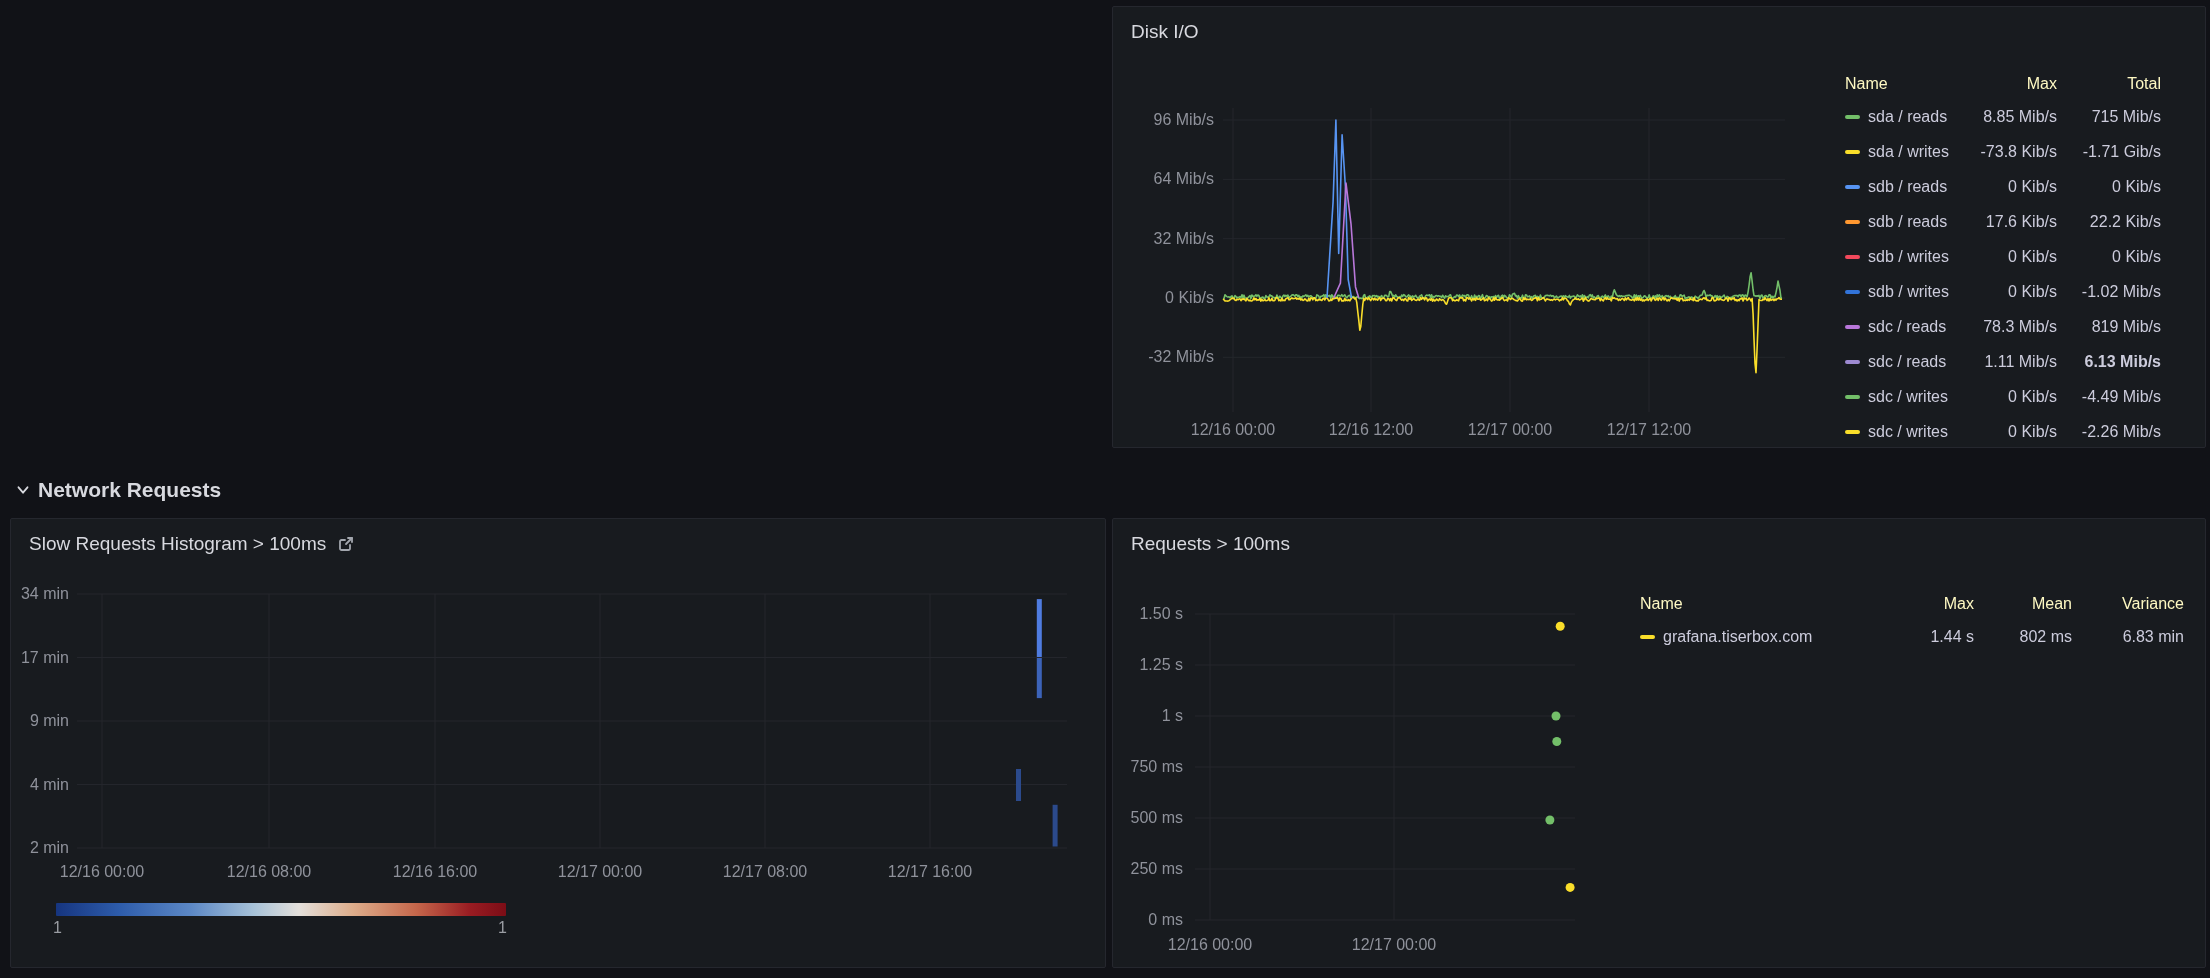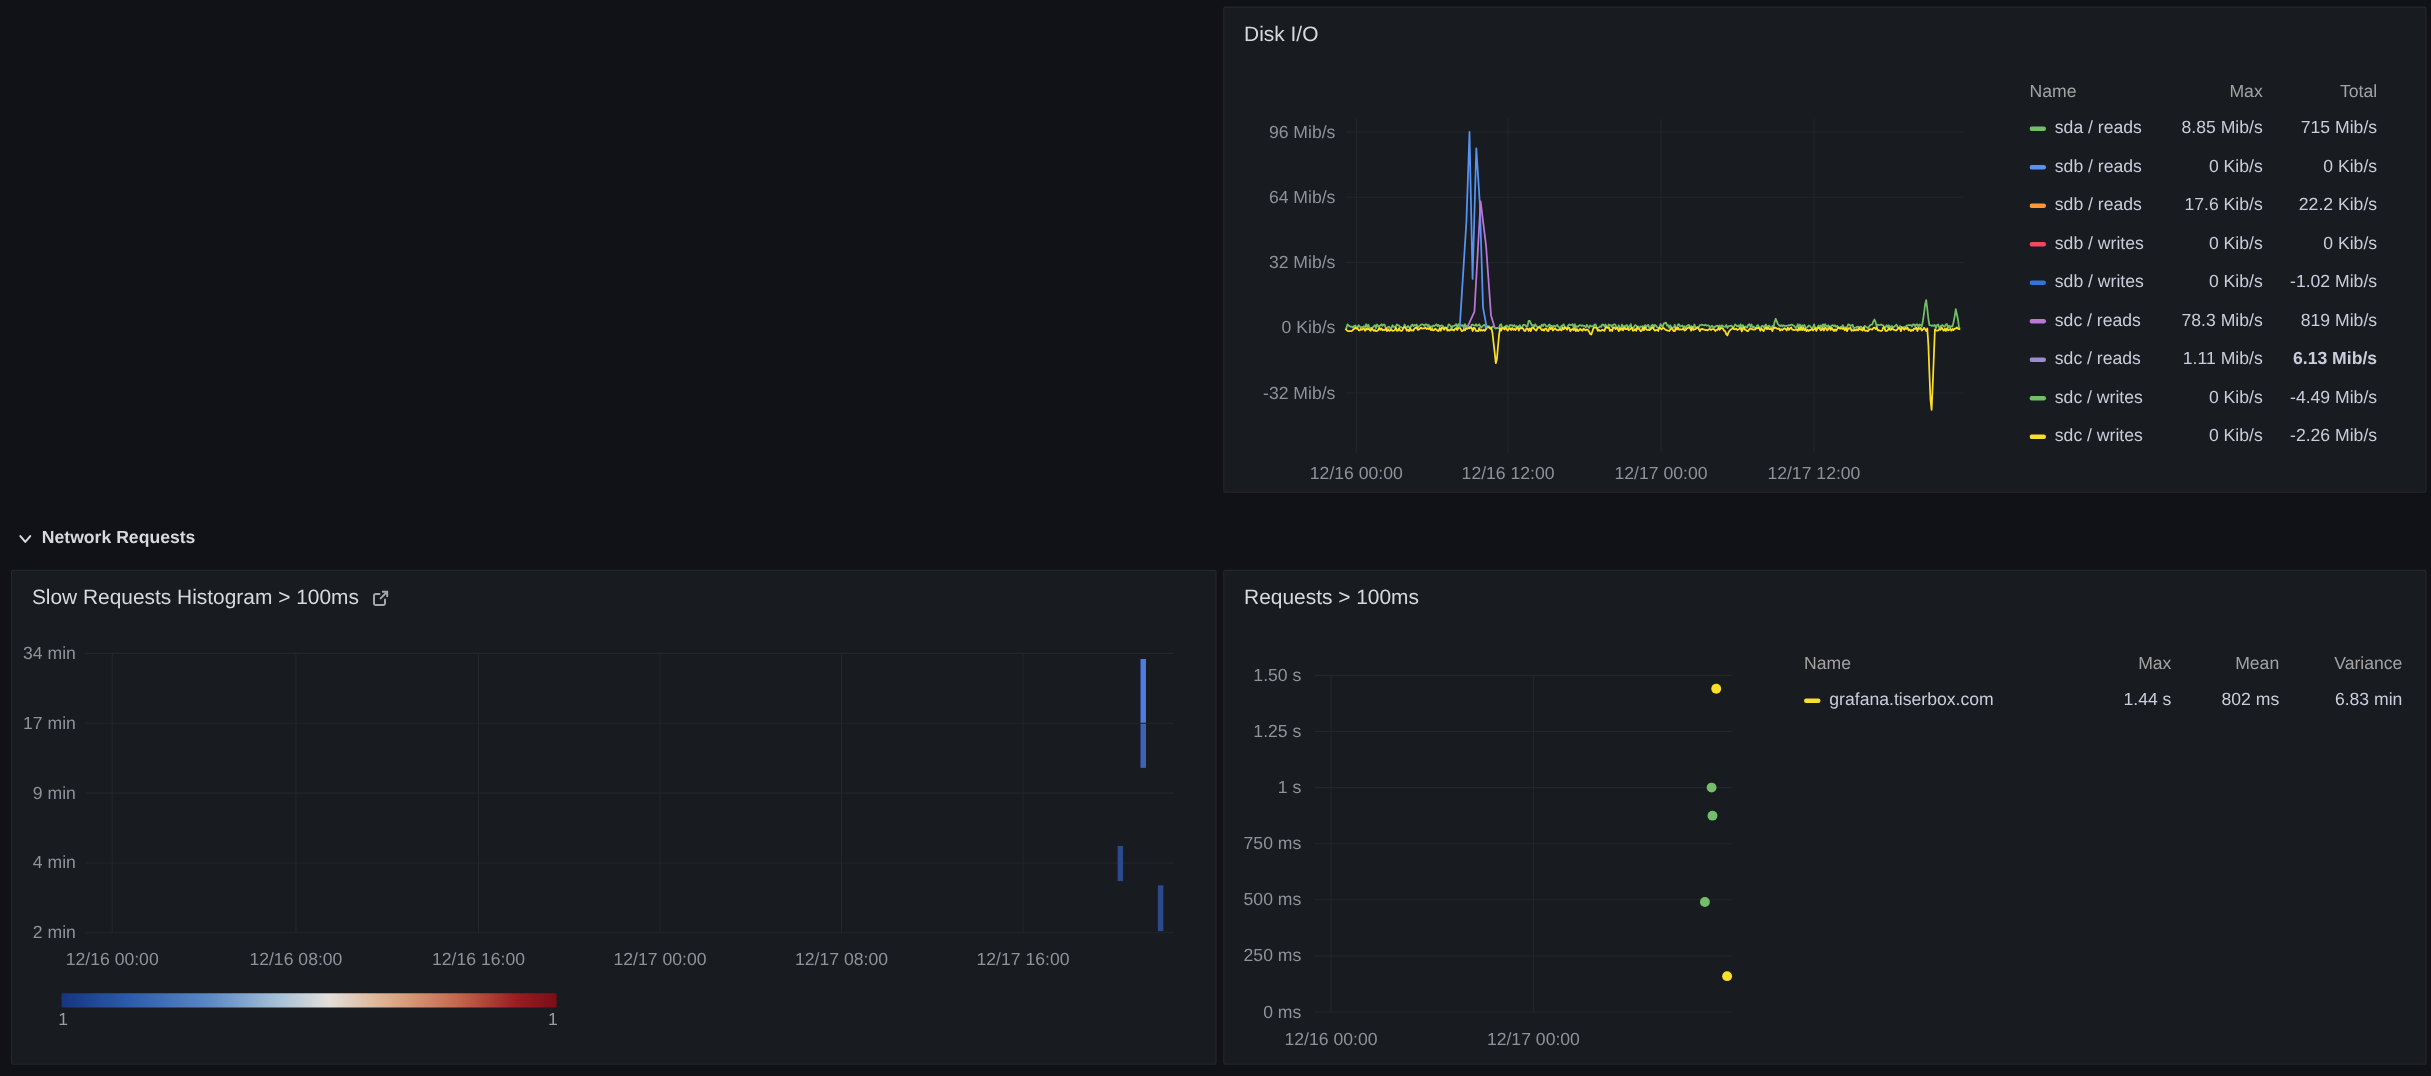--- a/index.html
+++ b/index.html
@@ -9,28 +9,28 @@
   #disk-panel{left:1112px;top:6px;width:1092px;height:440px;}
   #hist-panel{left:10px;top:518px;width:1094px;height:448px;}
   #req-panel{left:1112px;top:518px;width:1092px;height:448px;}
   .chart{position:absolute;left:0;top:0;}
   #disk-svg{width:1092px;height:440px;}
   #hist-svg{width:1094px;height:448px;}
   #req-svg{width:1092px;height:448px;}
   .panel-title-row{position:absolute;left:18px;top:14px;display:flex;align-items:center;gap:10px;z-index:2;}
   .panel-title{font-size:19px;font-weight:500;color:#d8d9df;}
   .section-header{position:absolute;left:14px;top:476px;display:flex;align-items:center;gap:6px;height:28px;}
-  .section-title{font-size:16px;font-weight:600;color:#d8d9df;}
+  .section-title{font-size:21px;font-weight:600;color:#d8d9df;}
   svg text{font-family:"Liberation Sans",sans-serif;}
   .tick{fill:#8f929b;font-size:16px;}
   .grid{stroke:#24262c;stroke-width:1;}
   .legend{position:absolute;font-size:16px;color:#ccccdc;overflow:hidden;z-index:2;}
   .l-row{display:flex;align-items:center;height:35px;}
   .l-head{height:30px;}
-  .l-head span{color:#a3a3a3;font-weight:500;}
+  .l-head span{color:#fef9c3;font-weight:500;}
   .l-name{flex:1;display:flex;align-items:center;gap:8px;min-width:0;}
   .l-label{white-space:nowrap;overflow:hidden;}
   .swatch{width:15px;height:4px;border-radius:2px;flex:none;}
   .lv{text-align:right;flex:none;white-space:nowrap;}
   #disk-legend{left:732px;top:62px;width:316px;height:376px;}
   #req-legend{left:527px;top:70px;width:544px;height:130px;}
   .colorbar{position:absolute;left:45px;top:384px;width:450px;height:13px;border-radius:1px;z-index:2;
     background:linear-gradient(90deg,#16357f 0%,#2d5cab 14%,#5c88c5 30%,#a7c2d8 44%,#e3dfda 54%,#ddad8b 66%,#c5674b 80%,#991c22 92%,#7c0d16 100%);}
   .cb-label{position:absolute;top:400px;font-size:16px;color:#9a9da3;z-index:2;}
   .cb-left{left:42px;}
@@ -76,20 +76,28 @@
           <span class="lv" data-interactable="true" style="width: 96px;">Max</span>
           <span class="lv" data-interactable="true" style="width: 104px;">Total</span>
         </div>
         <div class="l-row" data-interactable="false">
           <span class="l-name">
             <span class="swatch" data-interactable="false" style="background: rgb(115, 191, 105);"></span>
             <span class="l-label" data-interactable="true">sda / reads</span>
           </span>
           <span class="lv" data-interactable="false" style="width: 96px;">8.85 Mib/s</span>
           <span class="lv" data-interactable="false" style="width: 104px;">715 Mib/s</span>
+        </div>
+        <div class="l-row" data-interactable="false">
+          <span class="l-name">
+            <span class="swatch" data-interactable="false" style="background: rgb(250, 222, 42);"></span>
+            <span class="l-label" data-interactable="true">sda / writes</span>
+          </span>
+          <span class="lv" data-interactable="false" style="width: 96px;">-73.8 Kib/s</span>
+          <span class="lv" data-interactable="false" style="width: 104px;">-1.71 Gib/s</span>
         </div>
         <div class="l-row" data-interactable="false">
           <span class="l-name">
             <span class="swatch" data-interactable="false" style="background: rgb(87, 148, 242);"></span>
             <span class="l-label" data-interactable="true">sdb / reads</span>
           </span>
           <span class="lv" data-interactable="false" style="width: 96px;">0 Kib/s</span>
           <span class="lv" data-interactable="false" style="width: 104px;">0 Kib/s</span>
         </div>
         <div class="l-row" data-interactable="false">

